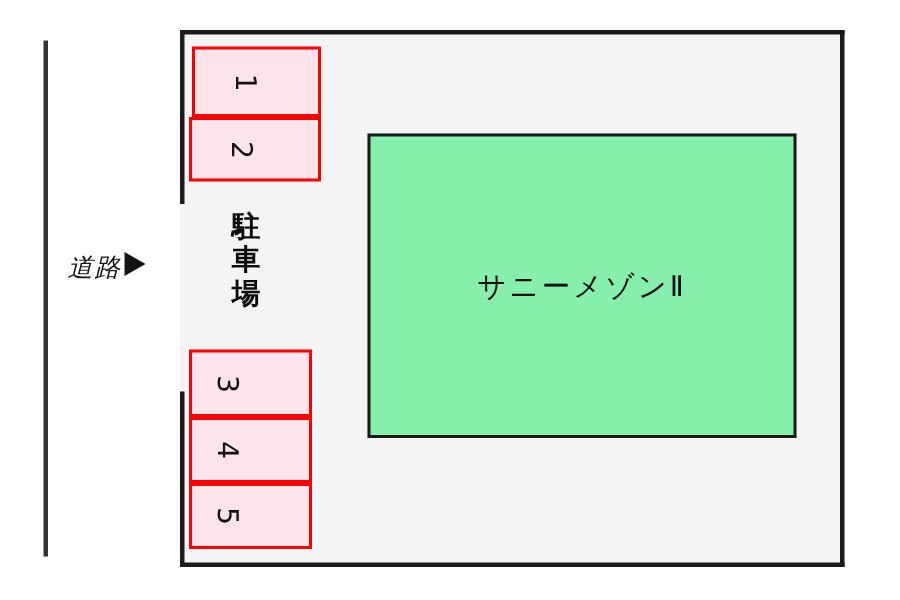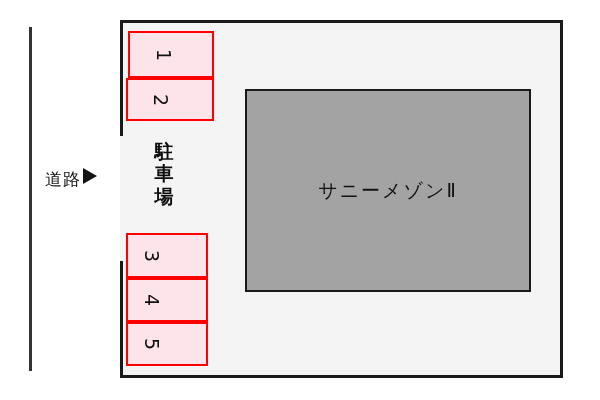--- a/index.html
+++ b/index.html
@@ -30,20 +30,21 @@
   }
 
   
   .road-label-group {
     position: absolute;
     left: 45px;
     top: 168px;
     display: flex;
     align-items: center;
     gap: 2px;
+    font-style: italic;
   }
   .road-label-text {
     font-size: 17px;
     color: #141414;
     letter-spacing: 1px;
     line-height: 1;
     white-space: nowrap;
   }
   .road-arrow {
     width: 0;
@@ -136,21 +137,21 @@
   .stall-5 .stall-num { left: 30%; }
 
   
   .building {
     position: absolute;
     left: 245px;
     top: 89px;
     width: 286px;
     height: 203px;
     box-sizing: border-box;
-    background: #a3a3a3;
+    background: #86efac;
     border: 2px solid #1a1a1a;
     display: flex;
     align-items: center;
     justify-content: center;
   }
   .building-name {
     font-size: 19px;
     color: #111111;
     letter-spacing: 2px;
     white-space: nowrap;

